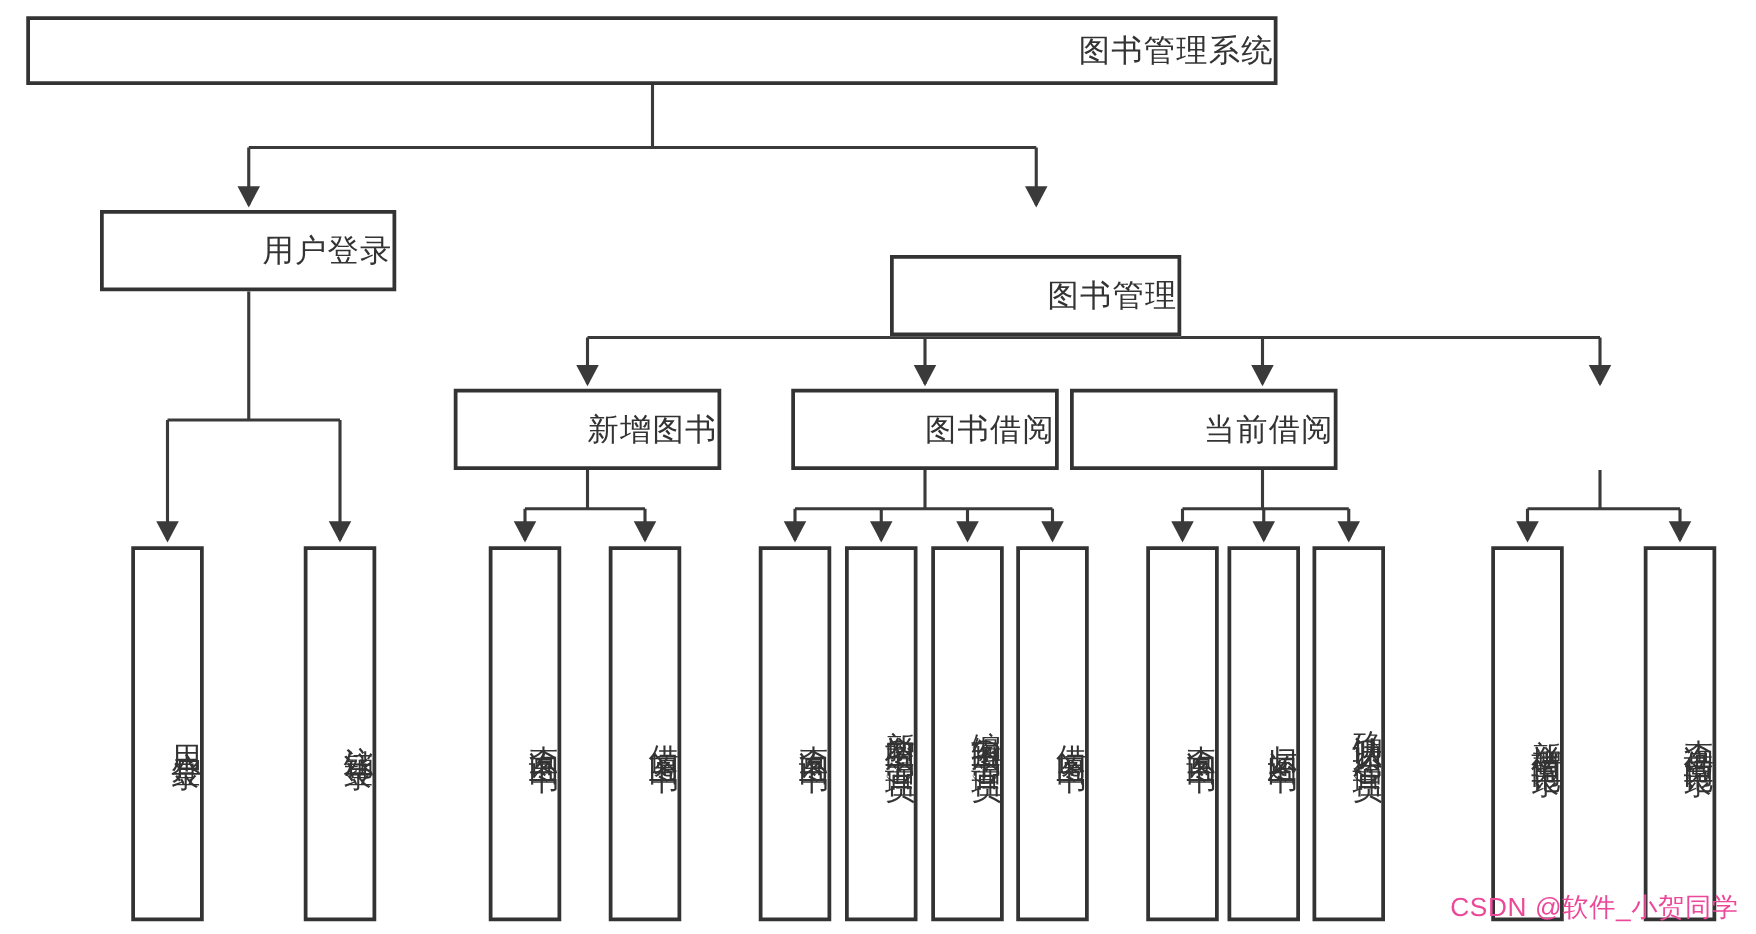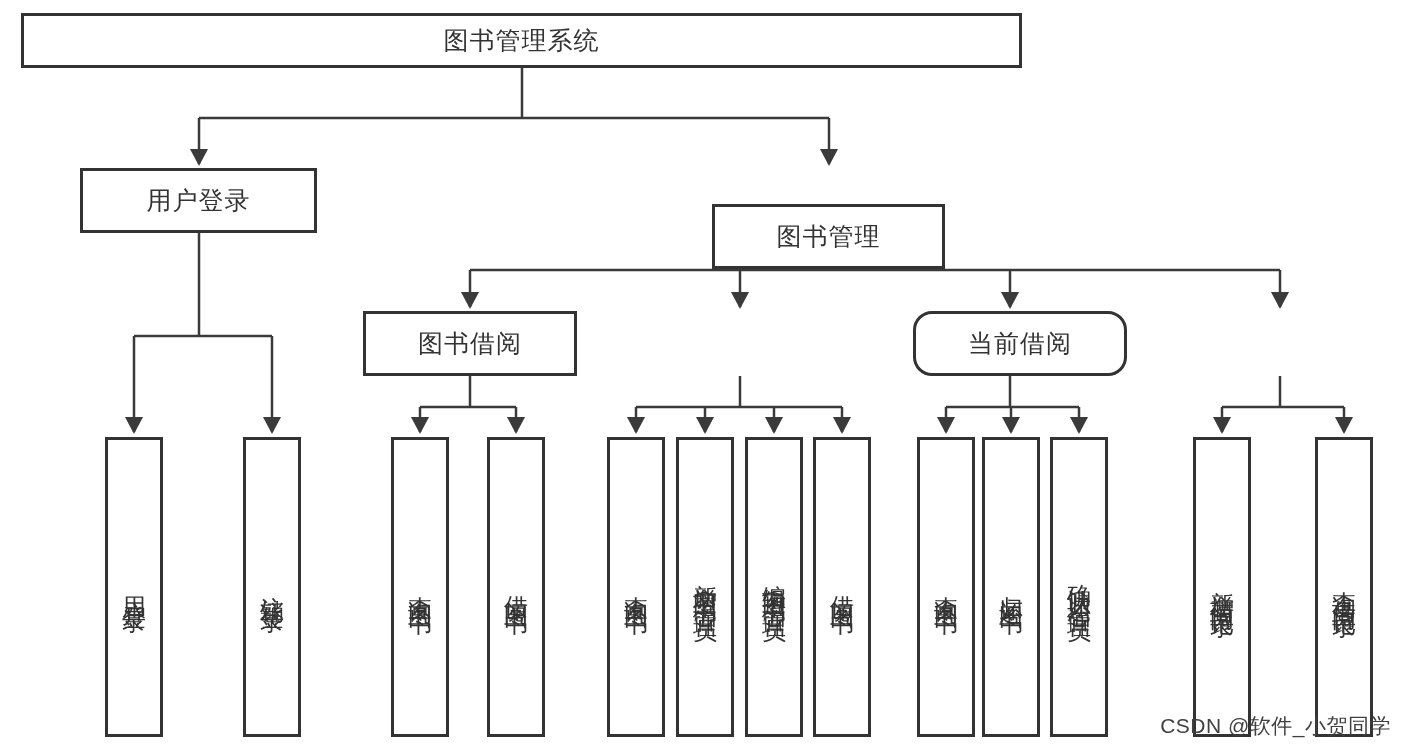--- a/index.html
+++ b/index.html
@@ -9,21 +9,21 @@
     background:#ffffff;
     font-family:"Liberation Sans","DejaVu Sans",sans-serif;
     overflow:hidden;
   }
   #wires{position:absolute;left:0;top:0;z-index:1;}
   .box{
     position:absolute;
     box-sizing:border-box;
     background:#ffffff;
     border:3px solid #333333;
-    display:flex;align-items:center;justify-content:center;
+    display:flex;align-items:center;justify-content:flex-end;
     color:#333333;
     z-index:2;
     font-family:Liberation Serif, serif;
   }
   .h-label{font-size:25px;letter-spacing:1px;white-space:nowrap;}
   .root-box{left:21px;top:13px;width:1001px;height:55px;}
   .lvl2-box{top:168px;width:237px;height:65px;}
   .lvl3-box{top:311px;width:214px;height:65px;}
   .leaf{top:437px;width:58px;height:300px;}
   .vtxt{
@@ -32,21 +32,21 @@
     line-height:1;
     letter-spacing:5px;
     color:#333333;
     white-space:nowrap;
   }
   .watermark{
     position:absolute;
     z-index:3;
     top:712px;right:14px;
     font-size:21px;
-    color:#404040;
+    color:#ec4899;
     letter-spacing:0.5px;
     white-space:nowrap;
   }
 </style>
 </head>
 <body>
 
 <div id="canvas">
 
   <svg id="wires" width="1405" height="747" viewBox="0 0 1405 747">
@@ -103,23 +103,26 @@
   </div>
 
   <div class="box lvl2-box" style="left:80px;">
     <span class="h-label">用户登录</span>
   </div>
   <div class="box lvl2-box" style="left:712px;width:233px;margin-top:36px;">
     <span class="h-label">图书管理</span>
   </div>
 
   <div class="box lvl3-box" style="left:363px;">
+    <span class="h-label">新增图书</span>
+  </div>
+  <div class="box lvl3-box" style="left:633px;">
     <span class="h-label">图书借阅</span>
   </div>
-  <div class="box lvl3-box" style="left:913px;border-radius:19px;">
+  <div class="box lvl3-box" style="left:856px;">
     <span class="h-label">当前借阅</span>
   </div>
 
   <div class="box leaf" style="left:105px;">
     <span class="vtxt">用户登录</span>
   </div>
   <div class="box leaf" style="left:243px;">
     <span class="vtxt">注销登录</span>
   </div>
 

